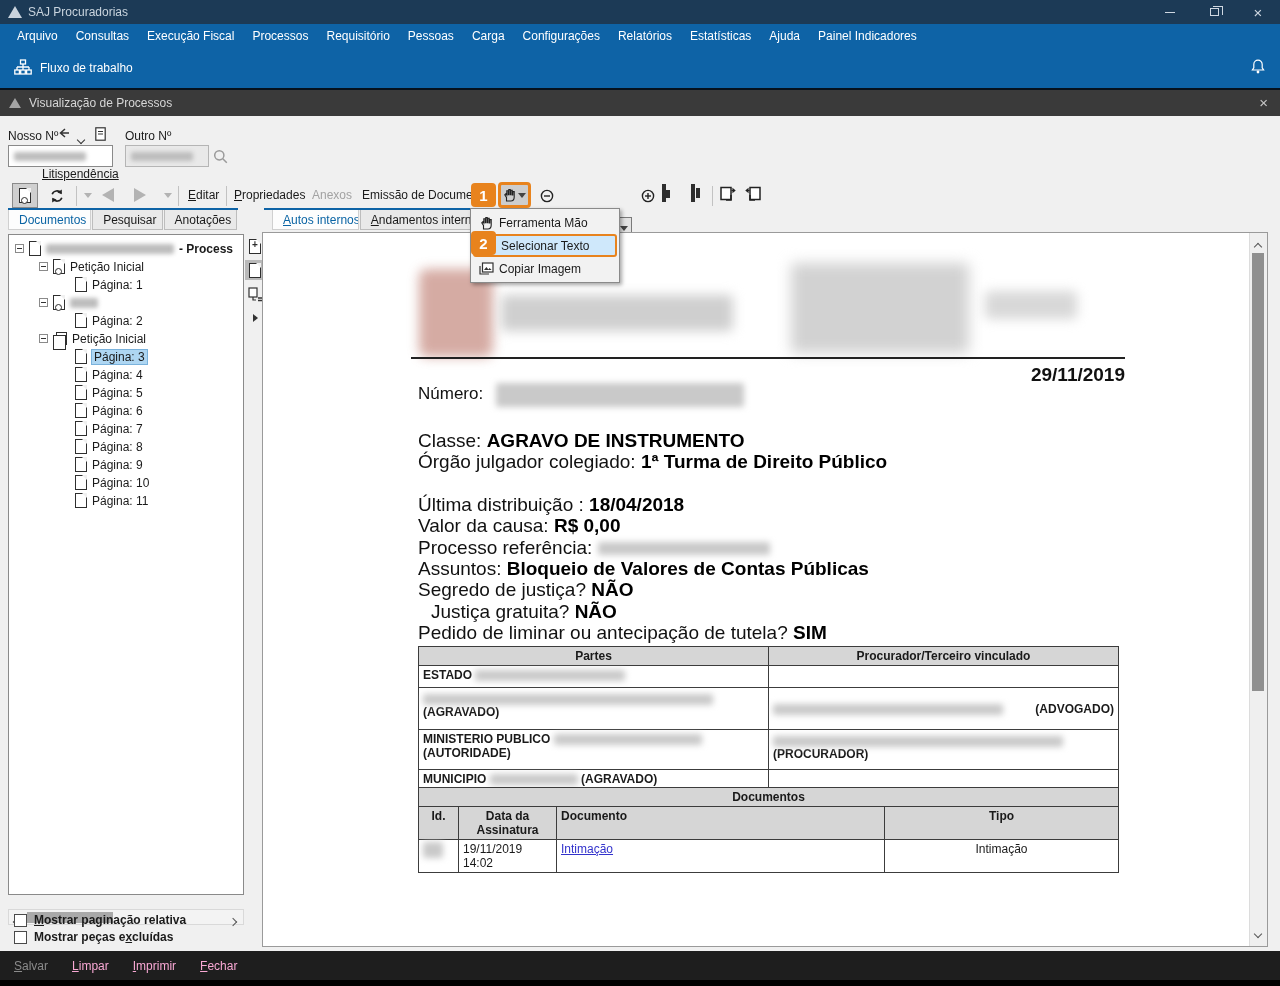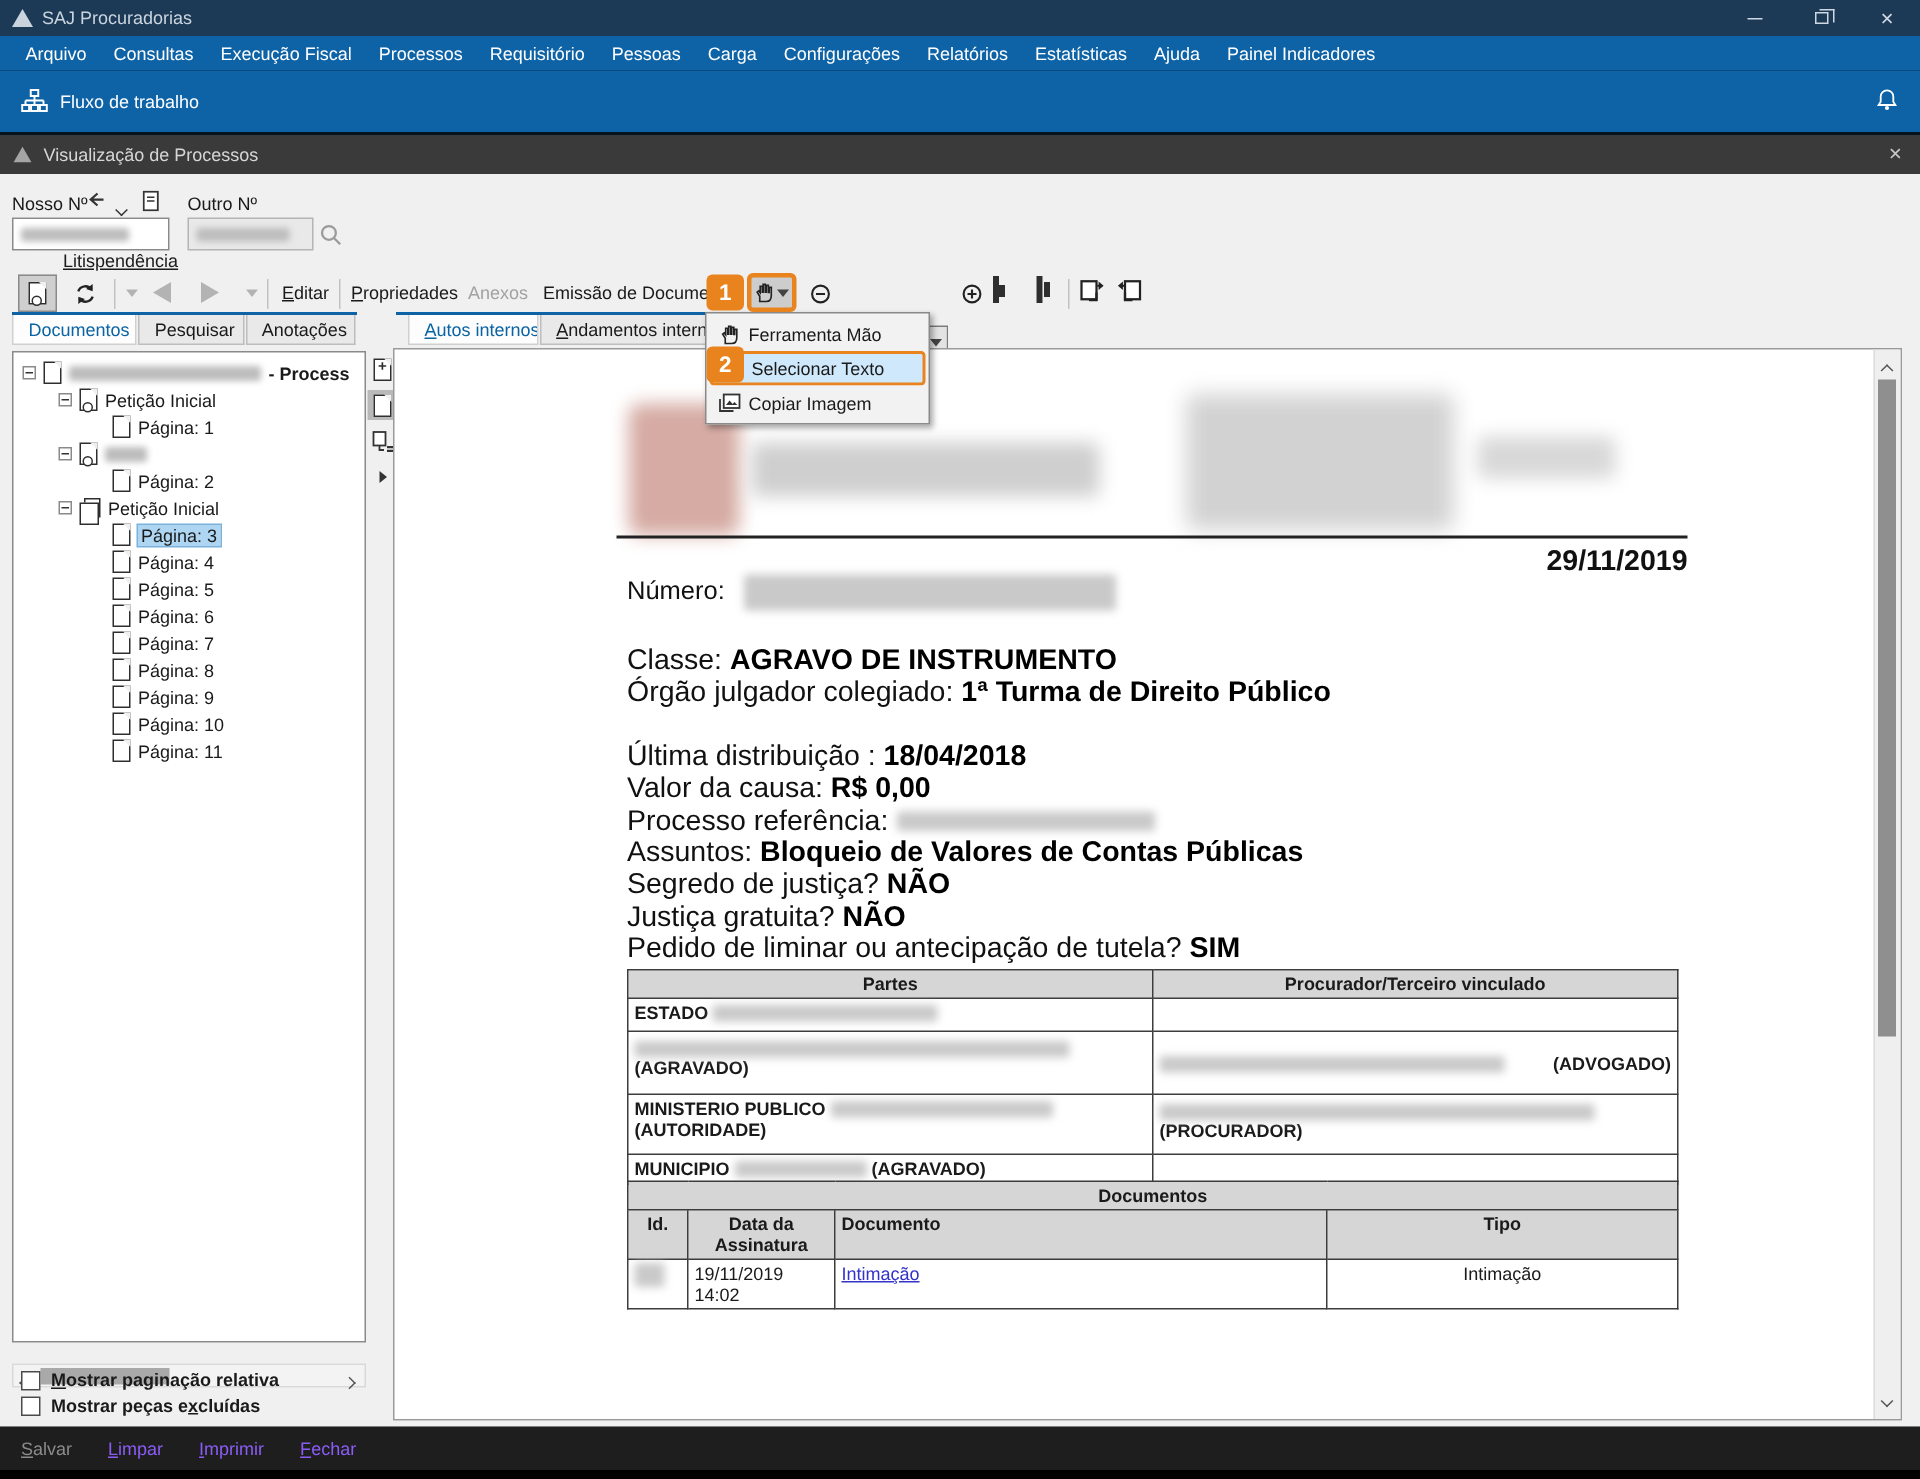--- a/index.html
+++ b/index.html
@@ -116,21 +116,21 @@
 
   
   .menu { background:#f2f2f2; border:1px solid #8a8a8a; box-shadow:2px 2px 4px rgba(0,0,0,.35); z-index:50; padding:2px; }
   .mitem { height:23px; display:flex; align-items:center; background:#f2f2f2; }
   .mitem .micon { width:26px; display:flex; align-items:center; justify-content:center; }
   .mitem.selected { background:#cfe8fb; border:2px solid #e8831d; border-radius:3px; }
   .ibeam { font-family:"DejaVu Serif","Liberation Serif",serif; font-size:14px; font-weight:bold; }
 
   
   .footer { height:29px; background:#1e1e1e; display:flex; align-items:center; }
-  .fbtn { color:#8b5cf6; margin-left:24px; background:none; border:none; font-size:12px; font-family:inherit; }
+  .fbtn { color:#f9a8d4; margin-left:24px; background:none; border:none; font-size:12px; font-family:inherit; }
   .fbtn.first { margin-left:14px; }
   .fbtn.disabled { color:#8b8b8b; }
 </style>
 </head>
 <body>
 
 <div class="titlebar">
   <span class="tri-logo"></span>
   <span class="apptitle">SAJ Procuradorias</span>
   <div class="winctl">
@@ -429,21 +429,21 @@
       <span class="redact" style="width:248px; height:24px; margin-left:8px;"></span>
     </div>
 
     <div class="abs docline" style="left:155px; top:197px;"><span>Classe:</span> <b>AGRAVO DE INSTRUMENTO</b></div>
     <div class="abs docline" style="left:155px; top:218px;"><span>Órgão julgador colegiado:</span> <b>1ª Turma de Direito Público</b></div>
     <div class="abs docline" style="left:155px; top:261px;"><span>Última distribuição :</span> <b>18/04/2018</b></div>
     <div class="abs docline" style="left:155px; top:282px;"><span>Valor da causa:</span> <b>R$ 0,00</b></div>
     <div class="abs docline" style="left:155px; top:304px;"><span>Processo referência:</span> <span class="redact" style="width:172px; height:13px;"></span></div>
     <div class="abs docline" style="left:155px; top:325px;"><span>Assuntos:</span> <b>Bloqueio de Valores de Contas Públicas</b></div>
     <div class="abs docline" style="left:155px; top:346px;"><span>Segredo de justiça?</span> <b>NÃO</b></div>
-    <div class="abs docline" style="left:155px; top:368px;"><span>Justiça gratuita?</span> <b>NÃO</b></div>
+    <div class="abs docline" style="left:168px; top:368px;"><span>Justiça gratuita?</span> <b>NÃO</b></div>
     <div class="abs docline" style="left:155px; top:389px;"><span>Pedido de liminar ou antecipação de tutela?</span> <b>SIM</b></div>
 
     <table class="abs doc-table" style="left:155px; top:413px; width:700px;">
       <colgroup>
           <col style="width:350px;">
           <col style="width:350px;">
         </colgroup>
       <tbody>
           <tr>
         <th>Partes</th>

